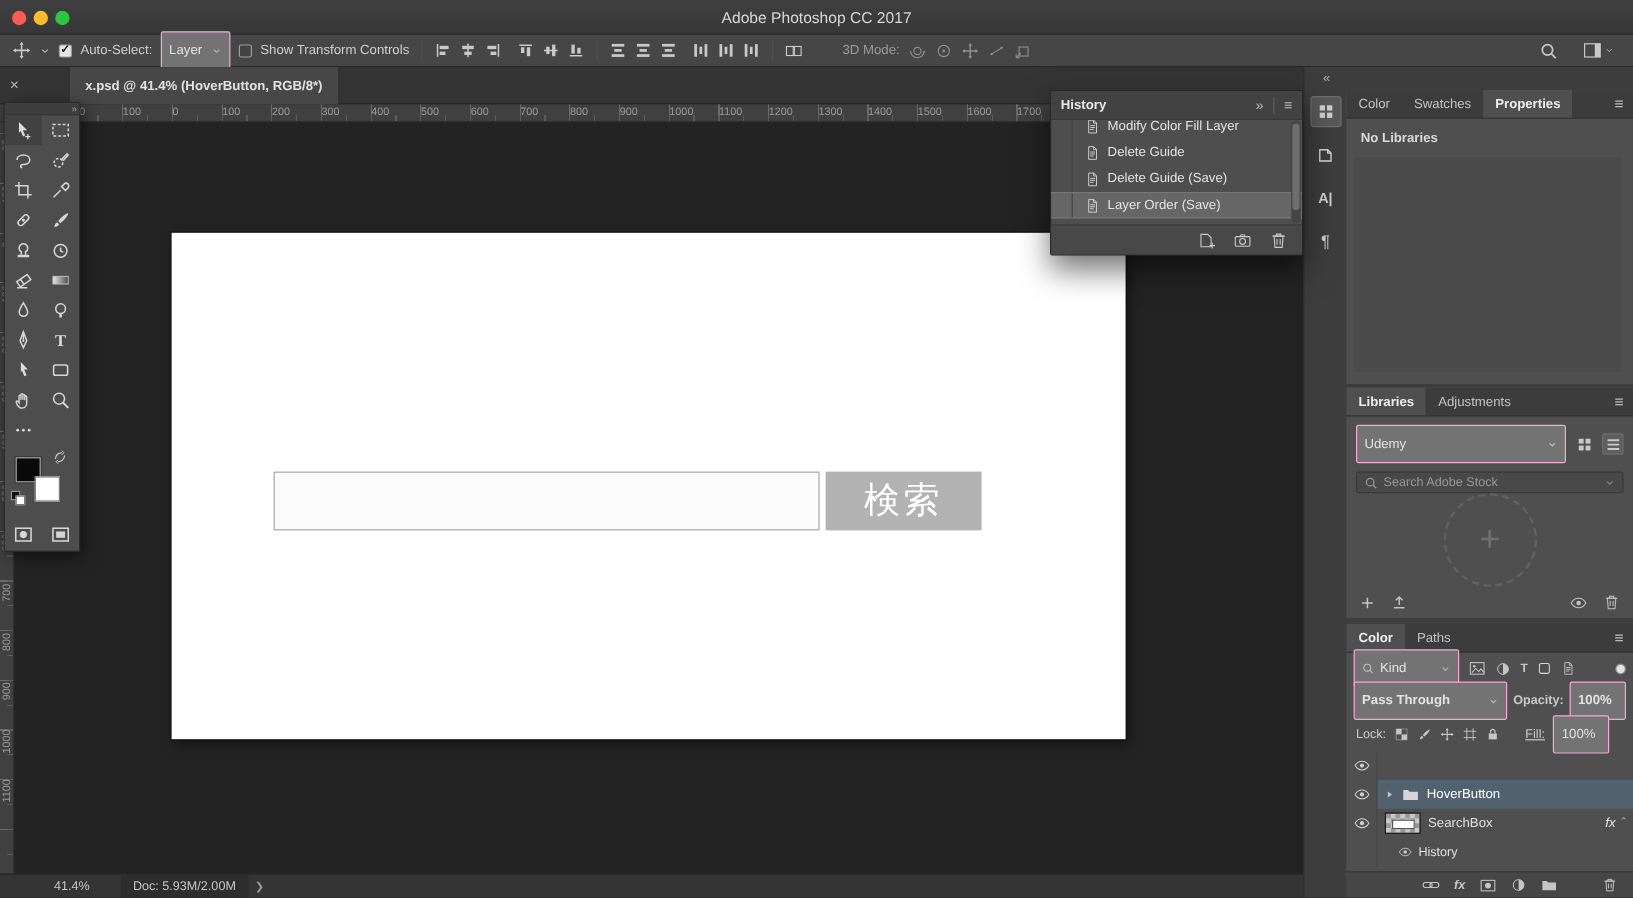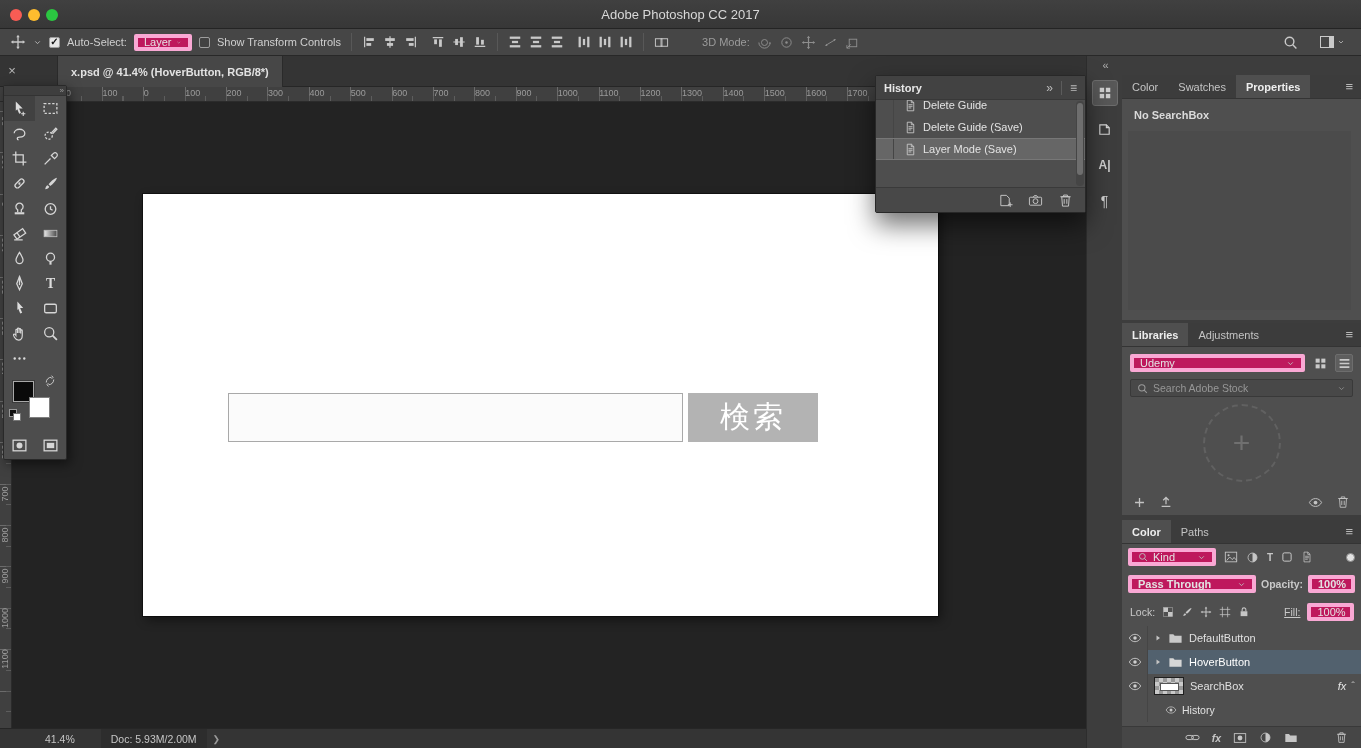--- a/index.html
+++ b/index.html
@@ -14,21 +14,21 @@
 .tl.y{left:28px;background:#fdbc2e;}
 .tl.g{left:46px;background:#2bc741;}
 .tb-title{position:absolute;left:0;right:0;top:0;height:45px;line-height:29px;text-align:center;color:#d8d8d8;font-size:13px;}
 
 
 .optbar{position:absolute;top:29px;left:0;right:0;height:27px;background:#464646;border-bottom:1px solid #282828;display:flex;align-items:center;gap:7px;padding:0 10px;color:#cfcfcf;font-size:11px;white-space:nowrap;}
 .optbar .vsep{width:1px;height:18px;background:#323232;border-right:1px solid #585858;margin:0 3px;}
 .chk{width:11px;height:11px;border:1px solid #9e9e9e;border-radius:2px;background:#424242;display:inline-flex;align-items:center;justify-content:center;font-size:10px;color:#111;}
 .chk.on{background:#e6e6e6;}
 .chk.on::after{content:"✓";font-weight:bold;line-height:1;}
-.field{background:#be185d;border:4px solid #f9a8d4;border-radius:2px;height:18px;display:flex;align-items:center;font-size:11px;color:#e3e3e3;padding:0 6px;gap:5px;}
+.field{background:#737373;border:1px solid #f9a8d4;border-radius:2px;height:18px;display:flex;align-items:center;font-size:11px;color:#e3e3e3;padding:15px 6px;gap:5px;}
 .optbar .field{height:17px;}
 .obicon{display:flex;align-items:center;justify-content:center;color:#c9c9c9;}
 .obicon.dim{color:#8e8e8e;}
 .spacer{flex:1;}
 
 
 svg.ts{fill:none;stroke:#d6d6d6;stroke-width:1.2px;}
 svg.ic{display:block;}
 
 
@@ -120,21 +120,21 @@
 .kind-field{width:88px;}
 .kind-field .klabel{flex:1;}
 .ficon{display:flex;align-items:center;justify-content:center;color:#c6c6c6;font-size:10px;font-weight:bold;}
 .ftoggle{margin-left:auto;width:9px;height:9px;border-radius:50%;background:#e2e2e2;border:1px solid #8a8a8a;}
 .lyr-blend{height:28px;display:flex;align-items:center;gap:5px;padding:0 6px;font-size:10.5px;color:#c9c9c9;flex:none;font-weight:bold;}
 .blend-field{width:128px;}
 .blend-field span{flex:1;}
 .opc-field,.fill-field{width:47px;}
 .opc-field span,.fill-field span{flex:1;}
 .lyr-lock{height:28px;display:flex;align-items:center;gap:7px;padding:0 8px;font-size:10.5px;color:#c9c9c9;flex:none;}
-.lyr-lock .fill-label{margin-left:27px;text-decoration:underline;}
+.lyr-lock .fill-label{margin-left:14px;text-decoration:underline;}
 .lyr-list{flex:1;overflow:hidden;}
 .lrow{height:24px;display:flex;align-items:stretch;font-size:11px;color:#e0e0e0;}
 .eye-cell{width:26px;flex:none;display:flex;align-items:center;justify-content:center;border-right:1px solid #454545;color:#cfcfcf;}
 .lmain{flex:1;display:flex;align-items:center;gap:6px;padding:0 6px 0 6px;}
 .lrow.selected .lmain{background:#52616e;color:#fff;}
 .gchev{color:#c4c4c4;}
 .thumb{width:30px;height:18px;border:1px solid #1f1f1f;flex:none;position:relative;background:repeating-conic-gradient(#c9c9c9 0 25%,#989898 0 50%) 0 0/8px 8px;}
 .thumb .tin{position:absolute;left:5px;top:5px;width:19px;height:8px;background:#fff;border:1px solid #555;}
 .fx-wrap{margin-left:auto;display:flex;align-items:center;gap:5px;}
 .fx-txt{font-style:italic;font-size:11px;color:#e8e8e8;}
@@ -648,39 +648,48 @@
       <span class="hist-menu">≡</span>
     </div>
     <div class="hist-list">
       <div class="hist-row">
         <span class="snap"></span>
         <span class="hpg">
             <svg class="ic" width="13" height="13" viewBox="0 0 16 16">
               <use href="#i-page"></use>
             </svg>
           </span>
-        <span>Delete Guide</span>
+        <span>Modify Color Fill Layer</span>
       </div>
       <div class="hist-row">
         <span class="snap"></span>
         <span class="hpg">
             <svg class="ic" width="13" height="13" viewBox="0 0 16 16">
               <use href="#i-page"></use>
             </svg>
           </span>
+        <span>Delete Guide</span>
+      </div>
+      <div class="hist-row">
+        <span class="snap"></span>
+        <span class="hpg">
+            <svg class="ic" width="13" height="13" viewBox="0 0 16 16">
+              <use href="#i-page"></use>
+            </svg>
+          </span>
         <span>Delete Guide (Save)</span>
       </div>
       <div class="hist-row sel">
         <span class="snap"></span>
         <span class="hpg">
             <svg class="ic" width="13" height="13" viewBox="0 0 16 16">
               <use href="#i-page"></use>
             </svg>
           </span>
-        <span>Layer Mode (Save)</span>
+        <span>Layer Order (Save)</span>
       </div>
       <div class="hist-scroll">
           <div class="hist-thumb"></div>
         </div>
     </div>
     <div class="hist-foot">
       <span>
           <svg class="ic" width="15" height="15" viewBox="0 0 16 16">
             <use href="#i-pageplus"></use>
           </svg>
@@ -720,21 +729,21 @@
   <div class="dock">
 
     <div class="pgroup g1">
       <div class="ptabs">
         <div class="ptab">Color</div>
         <div class="ptab">Swatches</div>
         <div class="ptab active">Properties</div>
         <div class="pmenu">≡</div>
       </div>
       <div class="pbody">
-        <div class="noprop">No SearchBox</div>
+        <div class="noprop">No Libraries</div>
         <div class="prop-well"></div>
       </div>
     </div>
 
     <div class="pgroup g2">
       <div class="ptabs">
         <div class="ptab active">Libraries</div>
         <div class="ptab">Adjustments</div>
         <div class="pmenu">≡</div>
       </div>
@@ -884,29 +893,20 @@
             </svg>
         </span>
       </div>
       <div class="lyr-list">
         <div class="lrow">
           <span class="eye-cell">
               <svg class="ic" width="14" height="14" viewBox="0 0 16 16">
                 <use href="#i-eye"></use>
               </svg>
             </span>
-          <span class="lmain">
-            <svg class="ic gchev" width="8" height="8" viewBox="0 0 16 16">
-                <use href="#i-tri"></use>
-              </svg>
-            <svg class="ic" width="15" height="15" viewBox="0 0 16 16" style="color:#c9c9c9">
-                <use href="#i-folder"></use>
-              </svg>
-            <span>DefaultButton</span>
-          </span>
         </div>
         <div class="lrow selected">
           <span class="eye-cell">
               <svg class="ic" width="14" height="14" viewBox="0 0 16 16">
                 <use href="#i-eye"></use>
               </svg>
             </span>
           <span class="lmain">
             <svg class="ic gchev" width="8" height="8" viewBox="0 0 16 16">
                 <use href="#i-tri"></use>

